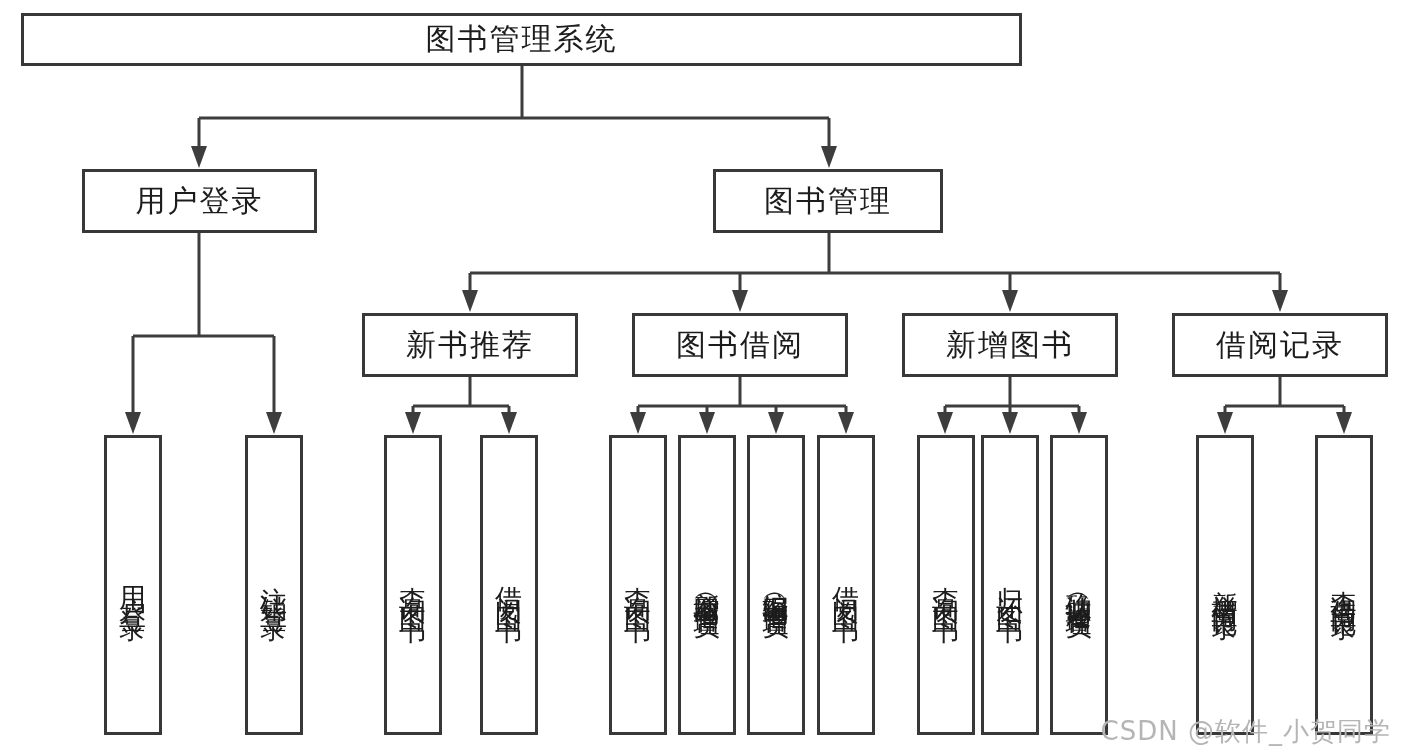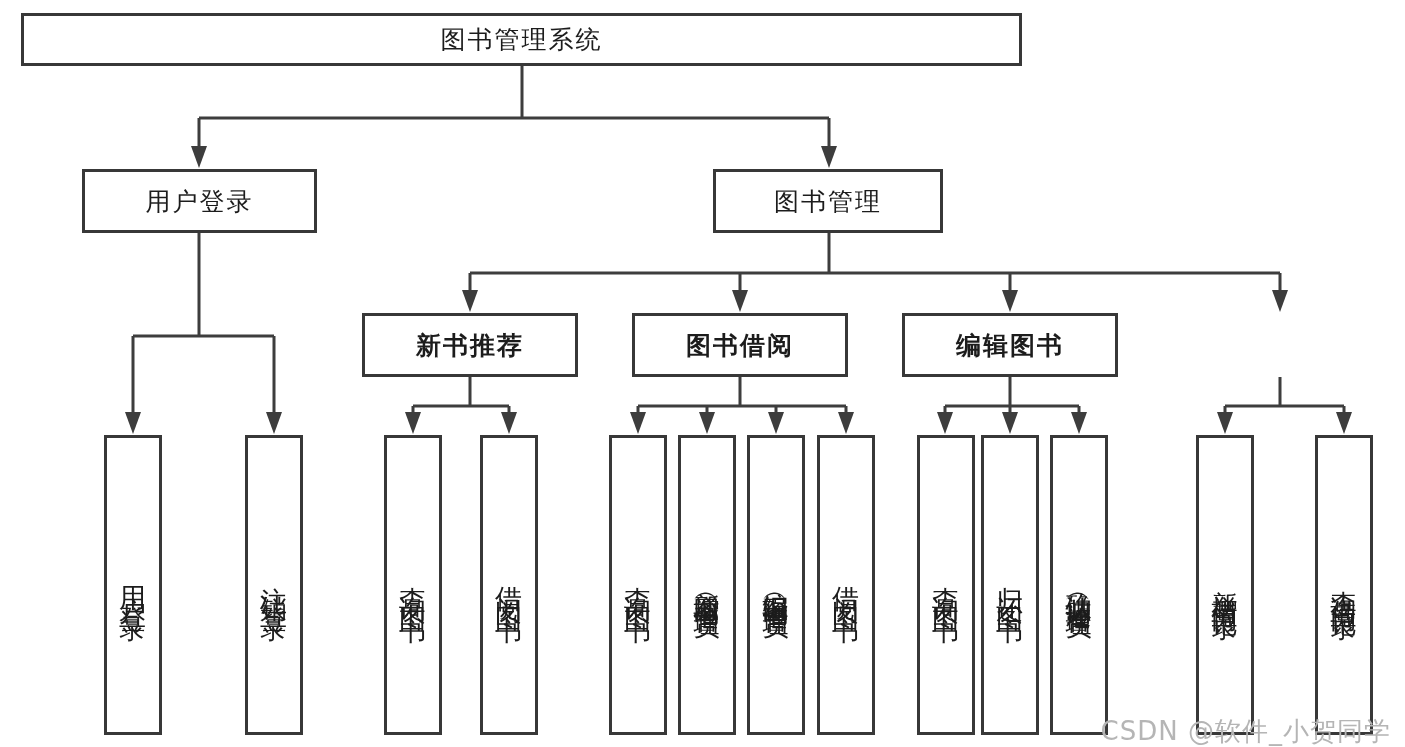--- a/index.html
+++ b/index.html
@@ -8,25 +8,25 @@
     font-family:"DejaVu Sans","Liberation Sans",sans-serif;
     color:#1f1f1f;
   }
   #canvas{position:absolute;inset:0;width:1405px;height:747px;}
   svg.wires{position:absolute;left:0;top:0;width:1405px;height:747px;pointer-events:none;}
   .box{
     position:absolute;background:#ffffff;border:3px solid #383838;
     box-sizing:border-box;display:flex;align-items:center;justify-content:center;
     text-align:center;color:#1c1c1c;letter-spacing:2px;
   }
-  .h-box{font-size:25px;}
+  .h-box{font-size:30px;}
   #root-box{left:21px;top:13px;width:1001px;height:53px;}
   #n-user-login{left:82px;top:169px;width:235px;height:64px;}
   #n-book-mgmt{left:713px;top:169px;width:230px;height:64px;}
-  .l3{top:313px;width:216px;height:64px;font-weight:bold;}
+  .l3{top:313px;width:216px;height:64px;}
   #n-new-book{left:362px;}
   #n-book-borrow{left:632px;text-align:center;}
   #n-current-borrow{left:902px;}
   #n-borrow-record{left:1172px;}
   .leaf{
     top:435px;width:58px;height:300px;
     writing-mode:vertical-rl;text-orientation:mixed;
     font-size:27px;line-height:1;letter-spacing:10px;
   }
   .leaf.mid{letter-spacing:5px;font-size:26px;}
@@ -89,21 +89,22 @@
     </g>
   </svg>
 
   <div id="root-box" class="box h-box">图书管理系统</div>
 
   <div id="n-user-login" class="box h-box">用户登录</div>
   <div id="n-book-mgmt" class="box h-box">图书管理</div>
 
   <div id="n-new-book" class="box h-box l3">新书推荐</div>
   <div id="n-book-borrow" class="box h-box l3">图书借阅</div>
-  <div id="n-current-borrow" class="box h-box l3">编辑图书</div>
+  <div id="n-current-borrow" class="box h-box l3">新增图书</div>
+  <div id="n-borrow-record" class="box h-box l3">借阅记录</div>
 
   <div id="f1" class="box leaf">用户登录</div>
   <div id="f2" class="box leaf">注销登录</div>
 
   <div id="f3" class="box leaf">查询图书</div>
   <div id="f4" class="box leaf">借阅图书</div>
 
   <div id="f5" class="box leaf">查询图书</div>
   <div id="f6" class="box leaf long">新增图书（管理员）</div>
   <div id="f7" class="box leaf long">编辑图书（管理员）</div>

